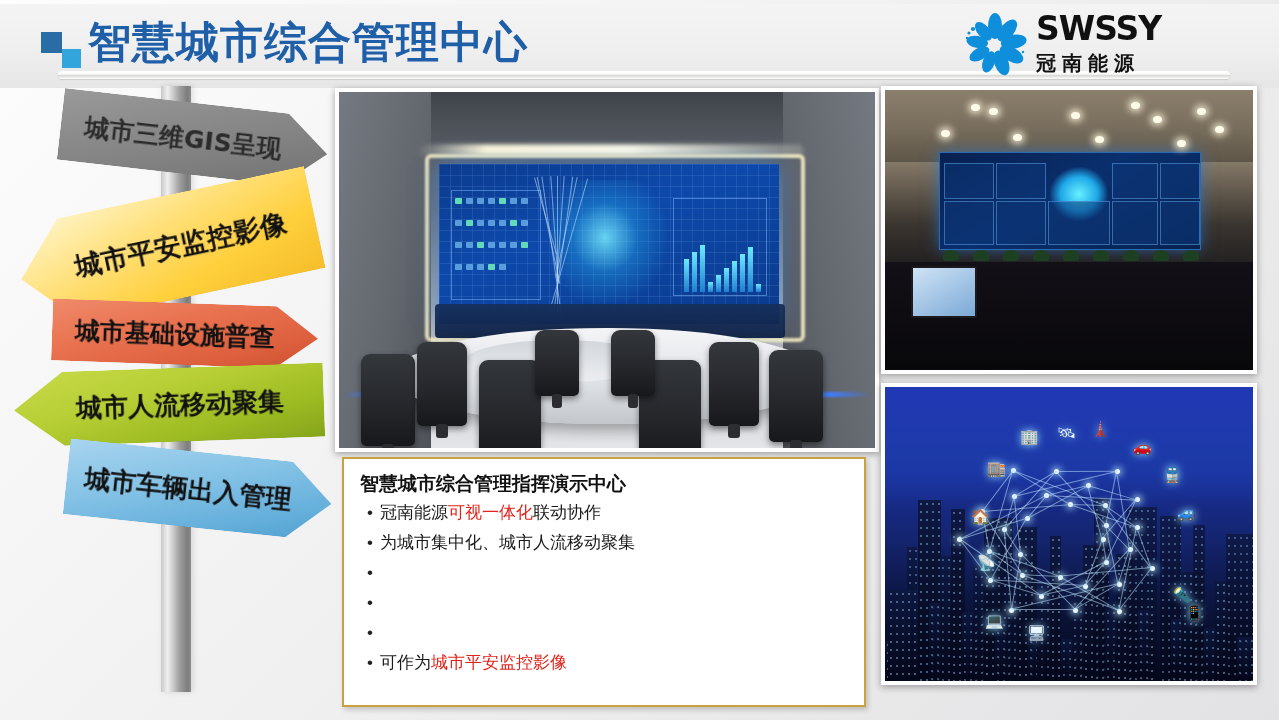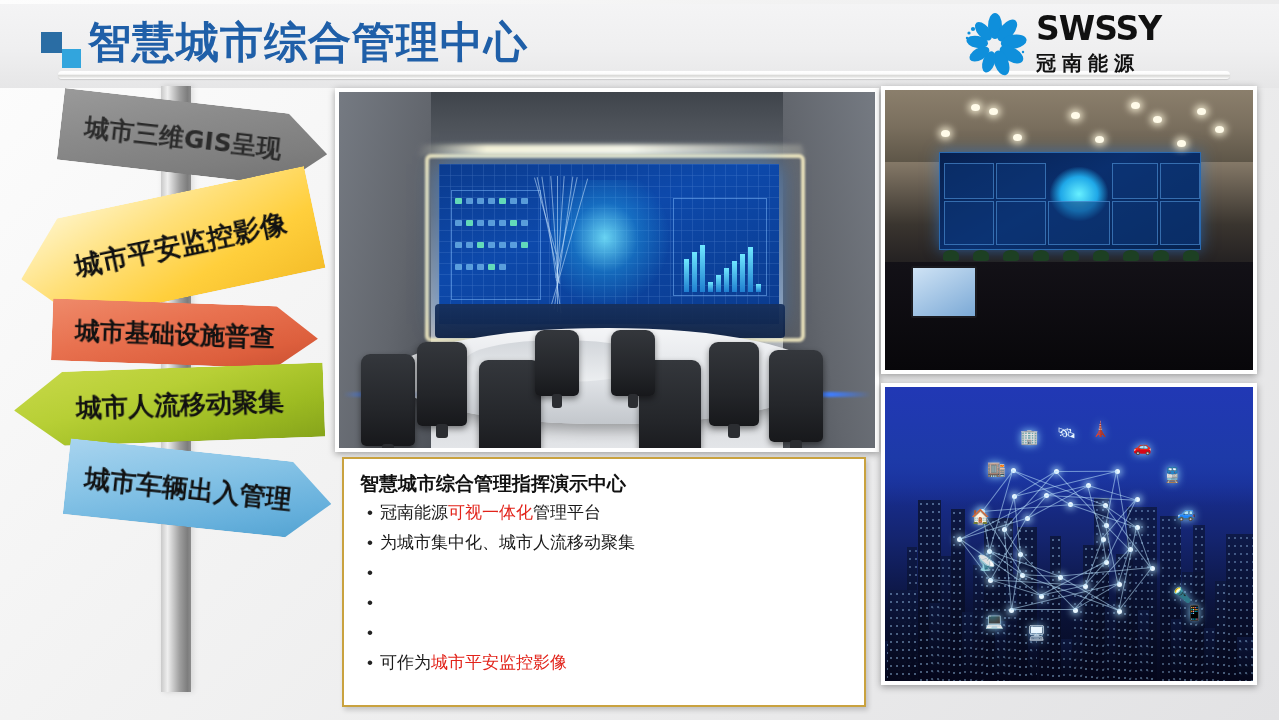--- a/index.html
+++ b/index.html
@@ -528,21 +528,21 @@
         <div class="sc-ico" style="left: 300px; top: 218px;">📱</div>
         <div class="sc-ico" style="left: 288px; top: 200px;">🔦</div>
       </div>
   </div>
 
   <div id="textbox">
     <div id="tb-title">智慧城市综合管理指挥演示中心</div>
     <div id="tb-list">
         <div class="bullet">
           <span class="dot">•</span>
-          <span class="txt"><span>冠南能源</span><span class="hl" style="color: rgb(226, 35, 26);">可视一体化</span><span>管理平台</span></span>
+          <span class="txt"><span>冠南能源</span><span class="hl" style="color: rgb(226, 35, 26);">可视一体化</span><span>联动协作</span></span>
         </div>
         <div class="bullet">
           <span class="dot">•</span>
           <span class="txt"><span>为城市集中化、城市人流移动聚集</span></span>
         </div>
         <div class="bullet">
           <span class="dot">•</span>
         </div>
         <div class="bullet">
           <span class="dot">•</span>

